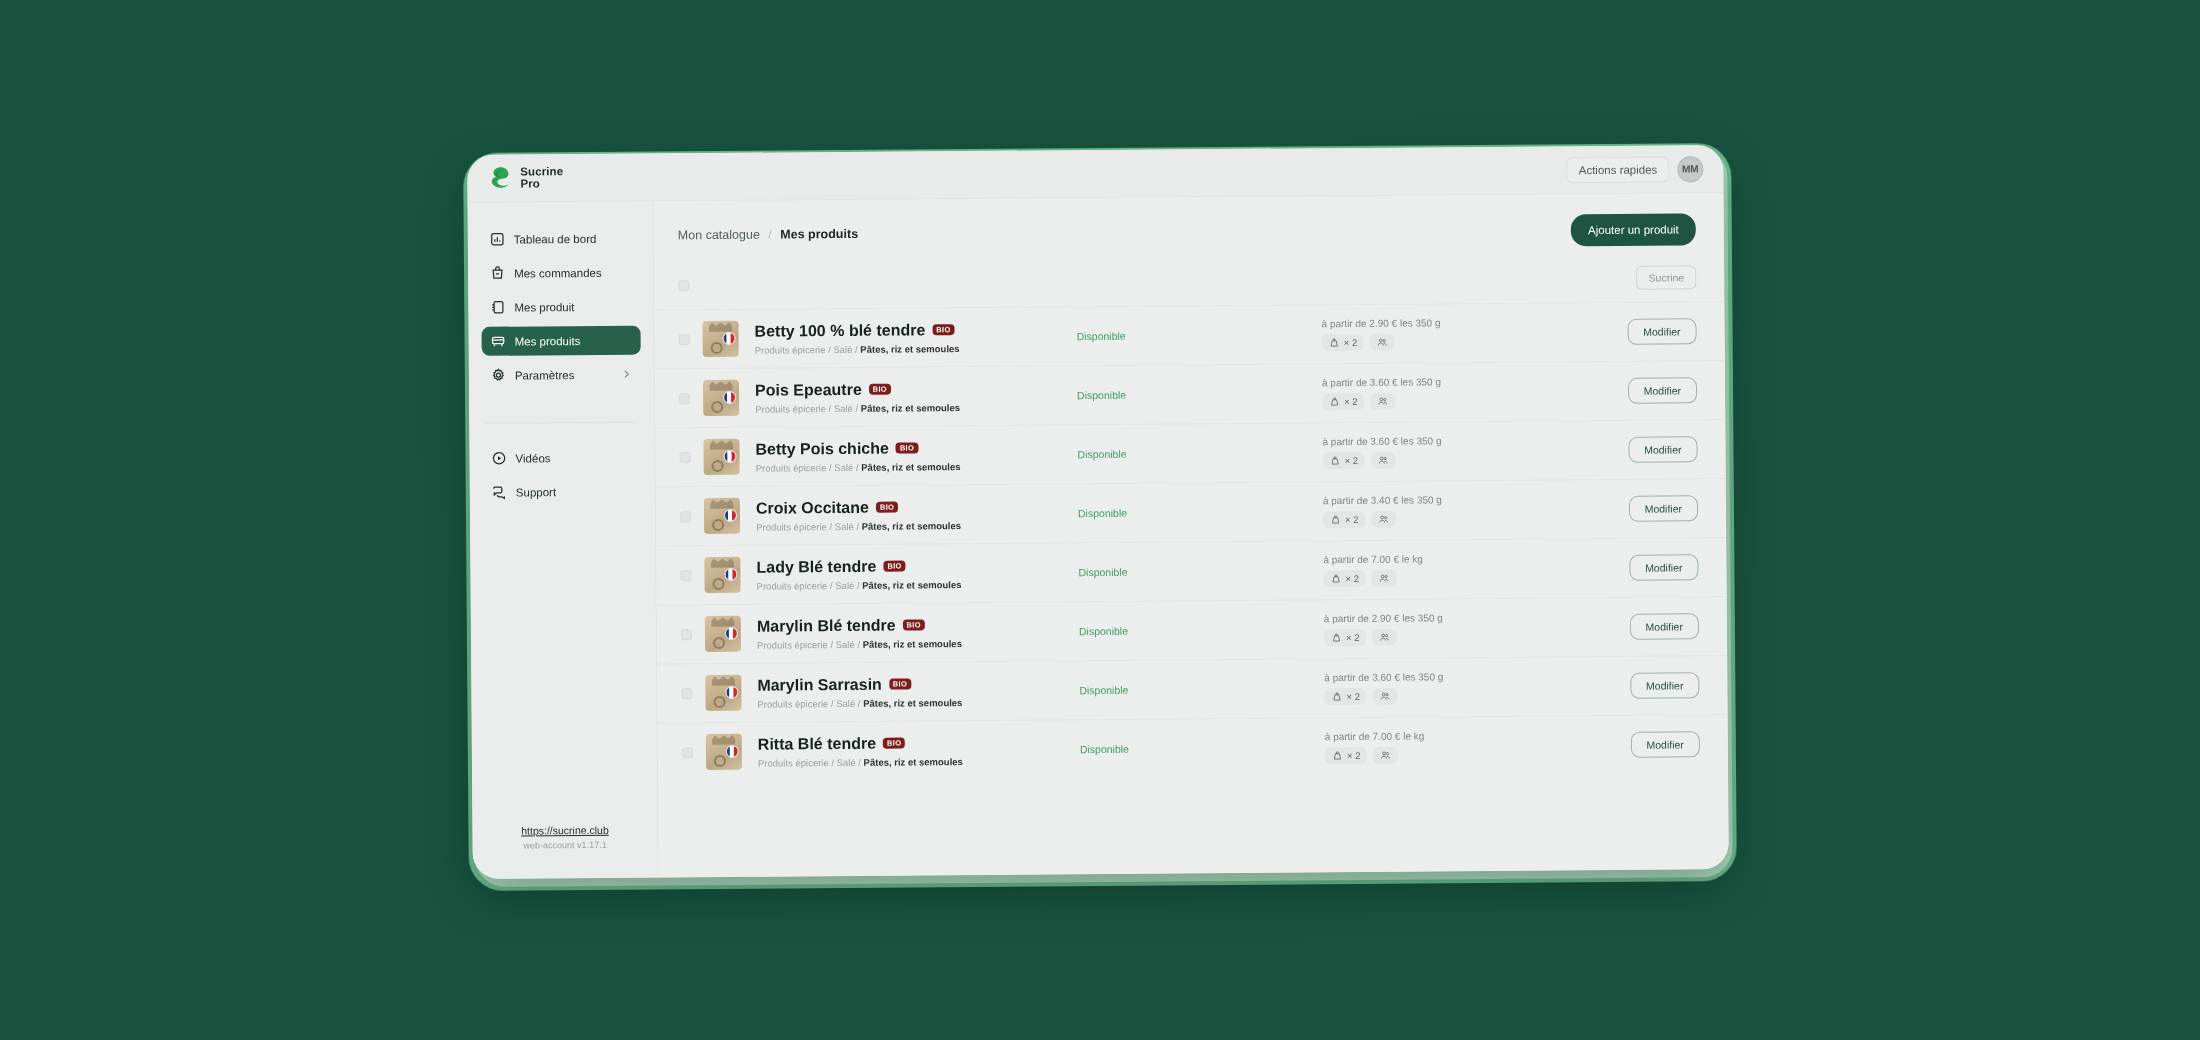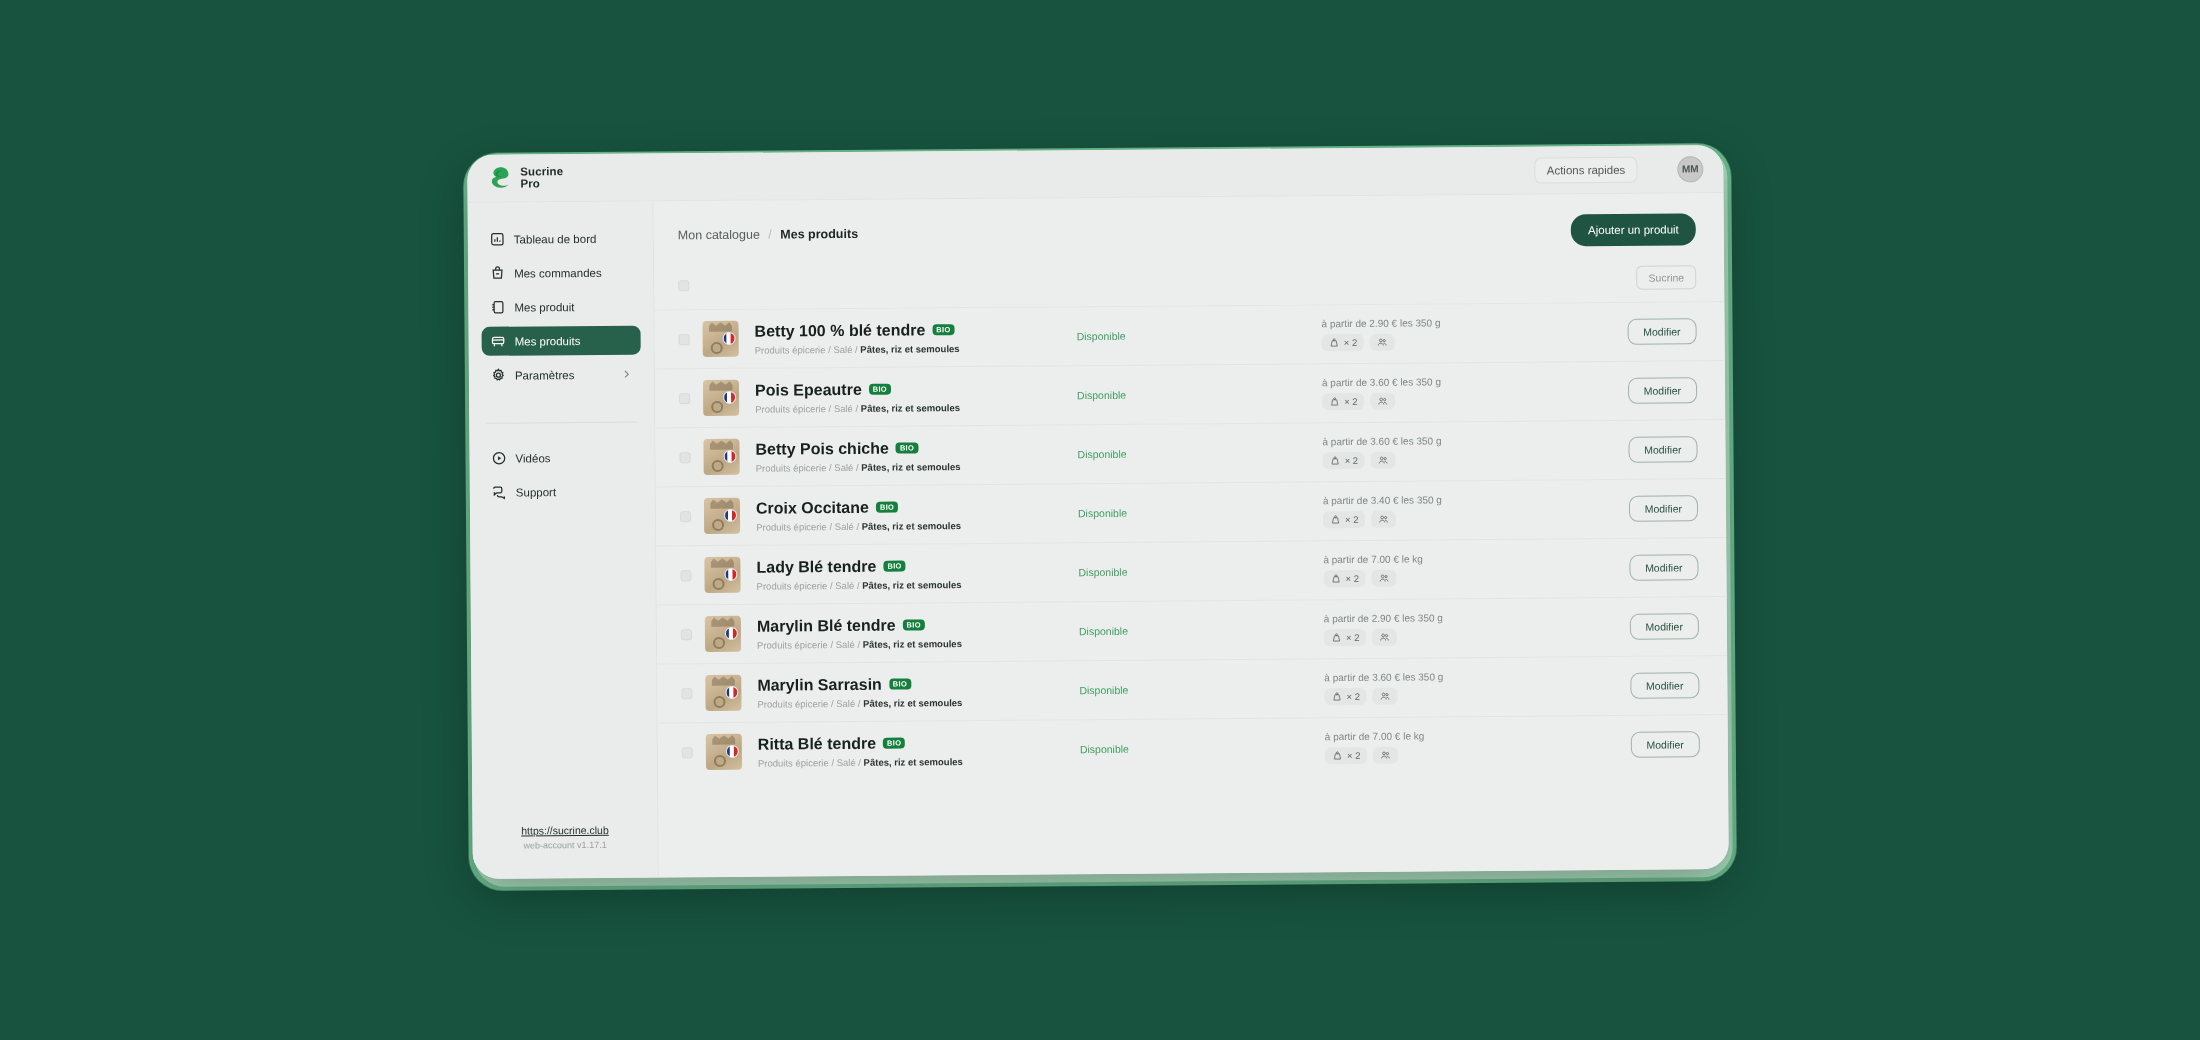--- a/index.html
+++ b/index.html
@@ -72,21 +72,20 @@
     border-radius: 7px;
     padding: 6px 11px;
     cursor: pointer;
   }
   #avatar {
     width: 26px; height: 26px; border-radius: 50%;
     background: #c7c9c9; border: 1px solid #b3b6b6;
     color: #4c5552; font-size: 10px; font-weight: bold;
     display: flex; align-items: center; justify-content: center;
     cursor: pointer;
-    margin-left: 32px;
   }
 
   
   #body { display: flex; height: calc(100% - 48px); }
 
   
   #sidebar {
     width: 186px; flex: 0 0 186px;
     background: #eaebeb;
     border-right: 1px solid #e1e2e2;
@@ -175,21 +174,21 @@
     background:#fff; border:1px solid #e2e2e2;
     overflow:hidden; display:flex;
   }
   .thumb .flag i { flex:1; height:100%; display:block; }
   .thumb .flag .b{background:#21378f;} .thumb .flag .w{background:#fff;} .thumb .flag .r{background:#d2262e;}
 
   .col-name { flex: 0 0 322px; }
   .name-line { display: flex; align-items: center; gap: 7px; margin-bottom: 4px; }
   .p-name { font-size: 16px; font-weight: bold; color: #17211d; }
   .bio {
-    background: #15803d; color: #fff; font-size: 7.5px; font-weight: bold;
+    background: #7f1d1d; color: #fff; font-size: 7.5px; font-weight: bold;
     border-radius: 4px; padding: 2px 4px; letter-spacing: .3px; line-height: 1;
   }
   .p-cat { font-size: 9.5px; color: #9ba3a0; }
   .p-cat b { color: #2a3531; font-weight: bold; }
 
   .col-status { flex: 0 0 245px; font-size: 10.5px; }
   .st-available { color: #3f9d63; }
 
   .col-price { flex: 1; }
   .price-text { font-size: 10px; color: #7e8885; margin-bottom: 5px; }

